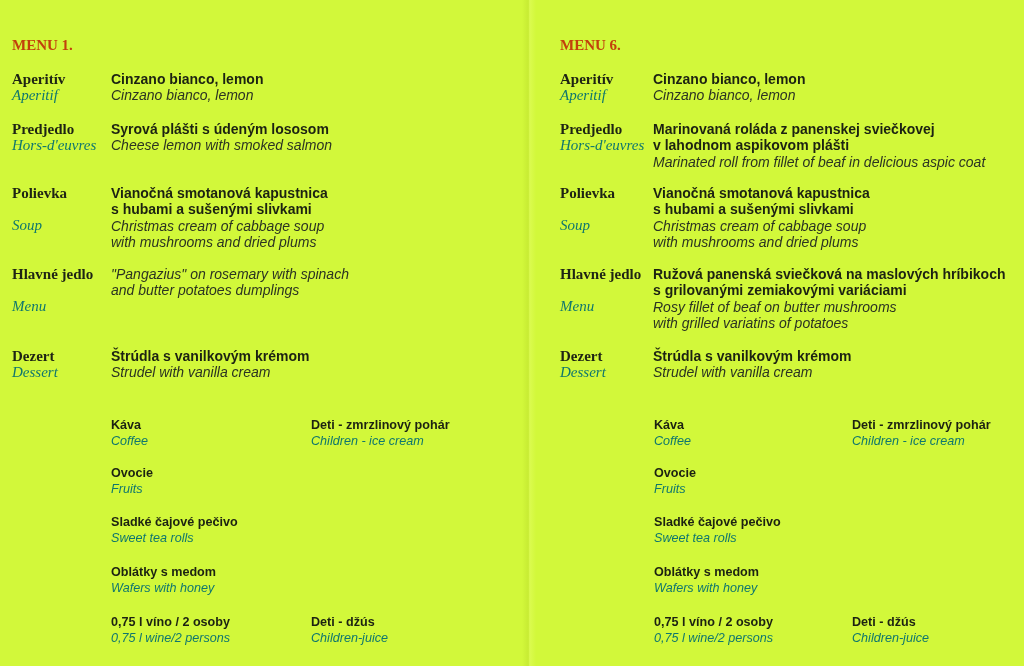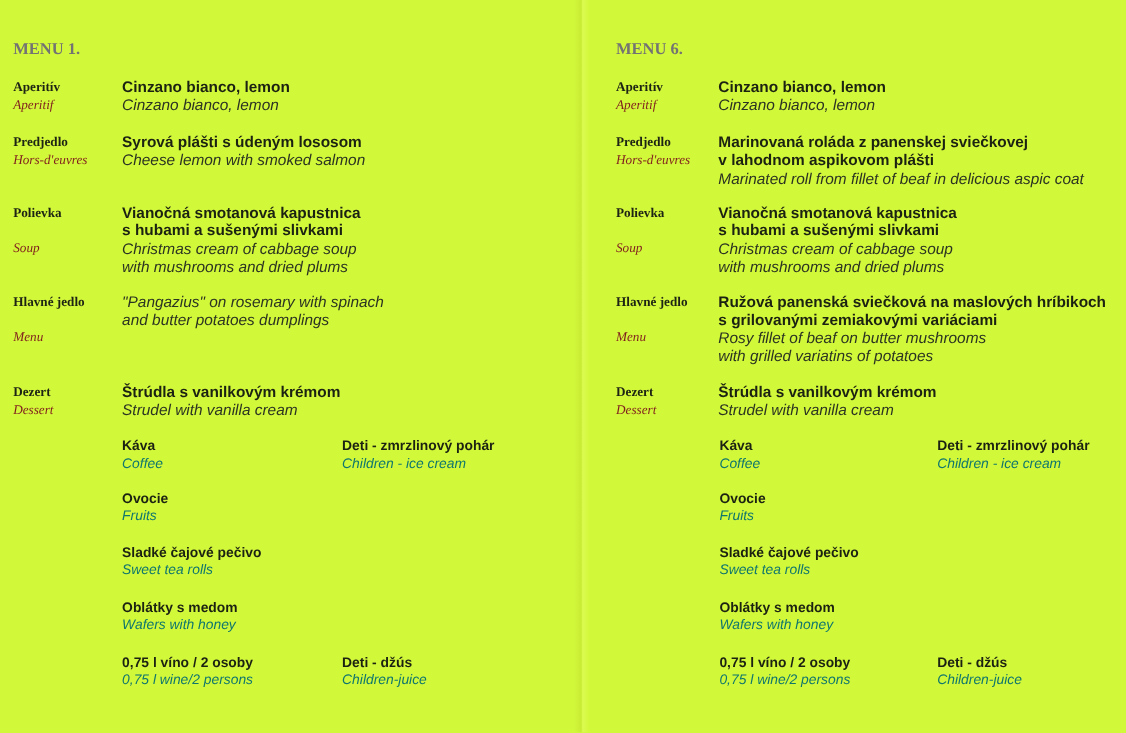--- a/index.html
+++ b/index.html
@@ -11,30 +11,30 @@
     .fold {
       position: absolute; left: 522px; top: 0; width: 14px; height: 666px;
       background: linear-gradient(90deg, rgba(0,0,0,0) 0%, rgba(150,180,20,0.18) 45%, rgba(235,255,120,0.35) 55%, rgba(0,0,0,0) 100%);
     }
     .page { position: absolute; top: 0; width: 512px; height: 666px; }
     .page.left { left: 0; }
     .page.right { left: 548px; }
     .menu-title {
       position: absolute; top: 37px; left: 12px;
       font-family: "Liberation Serif", serif; font-weight: bold; font-size: 15px;
-      color: #737373;
+      color: #c2410c;
     }
     .row { position: absolute; left: 12px; }
-    .cat { position: absolute; left: 0; width: 96px; font-family: "Liberation Serif", serif; font-size: 12px; line-height: 16px; }
+    .cat { position: absolute; left: 0; width: 96px; font-family: "Liberation Serif", serif; font-size: 15px; line-height: 16px; }
     .cat .sk { font-weight: bold; color: #1e2414; }
-    .cat .en { font-style: italic; color: #7f1d1d; }
+    .cat .en { font-style: italic; color: #0f766e; }
     .dish { position: absolute; left: 99px; width: 420px; font-family: "Liberation Sans", sans-serif; font-size: 14px; line-height: 16.3px; }
     .dish .sk { font-weight: bold; color: #1c2212; white-space: pre-line; }
     .dish .en { font-style: italic; color: #2b3322; white-space: pre-line; }
-    .extra { position: absolute; font-family: "Liberation Sans", sans-serif; font-size: 12.6px; line-height: 16.3px; }
+    .extra { position: absolute; font-family: "Liberation Sans", sans-serif; font-size: 12.6px; line-height: 16.3px; margin-top: 20px; }
     .extra .sk { font-weight: bold; color: #1c2212; white-space: nowrap; }
     .extra .en { font-style: italic; color: #0f766e; white-space: nowrap; }
   </style>
 </head>
 <body>
 
 <div class="fold"></div>
 
 <div class="page left">
   <div class="menu-title">MENU 1.</div>

